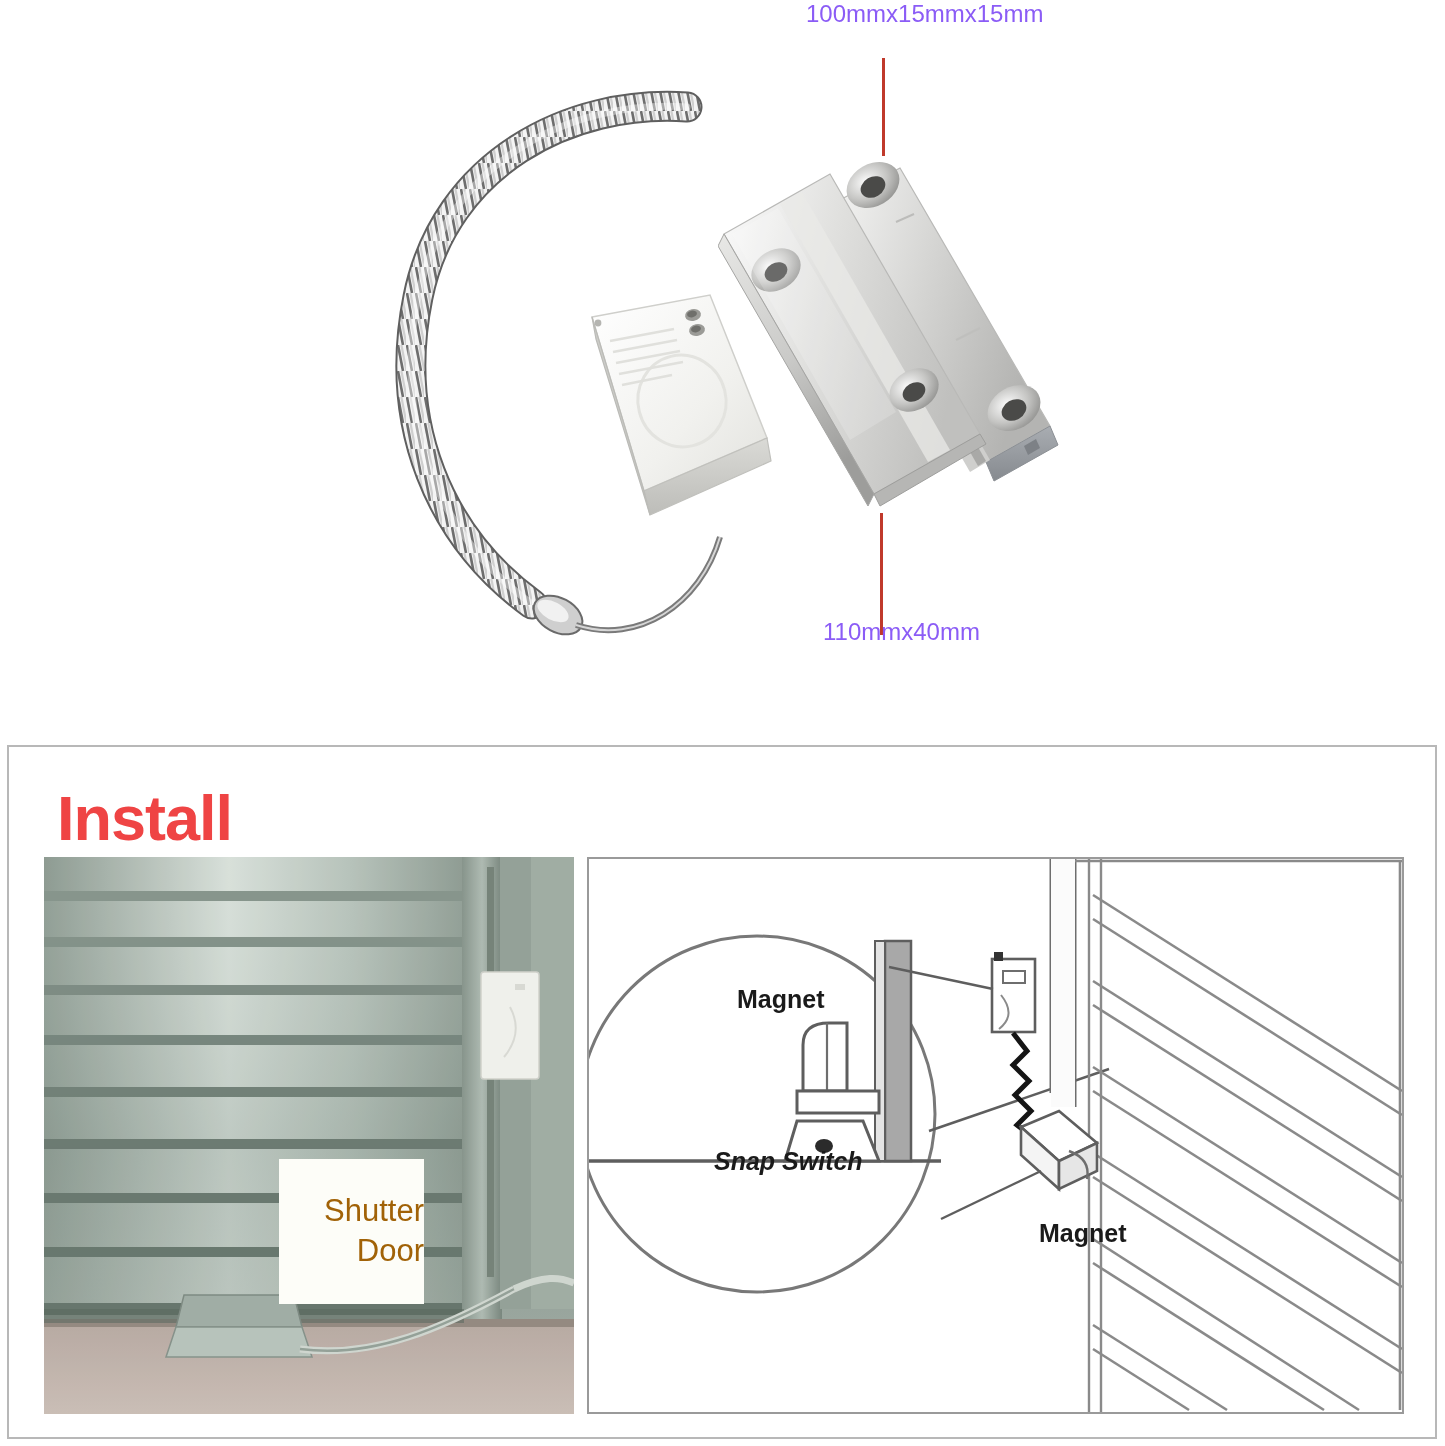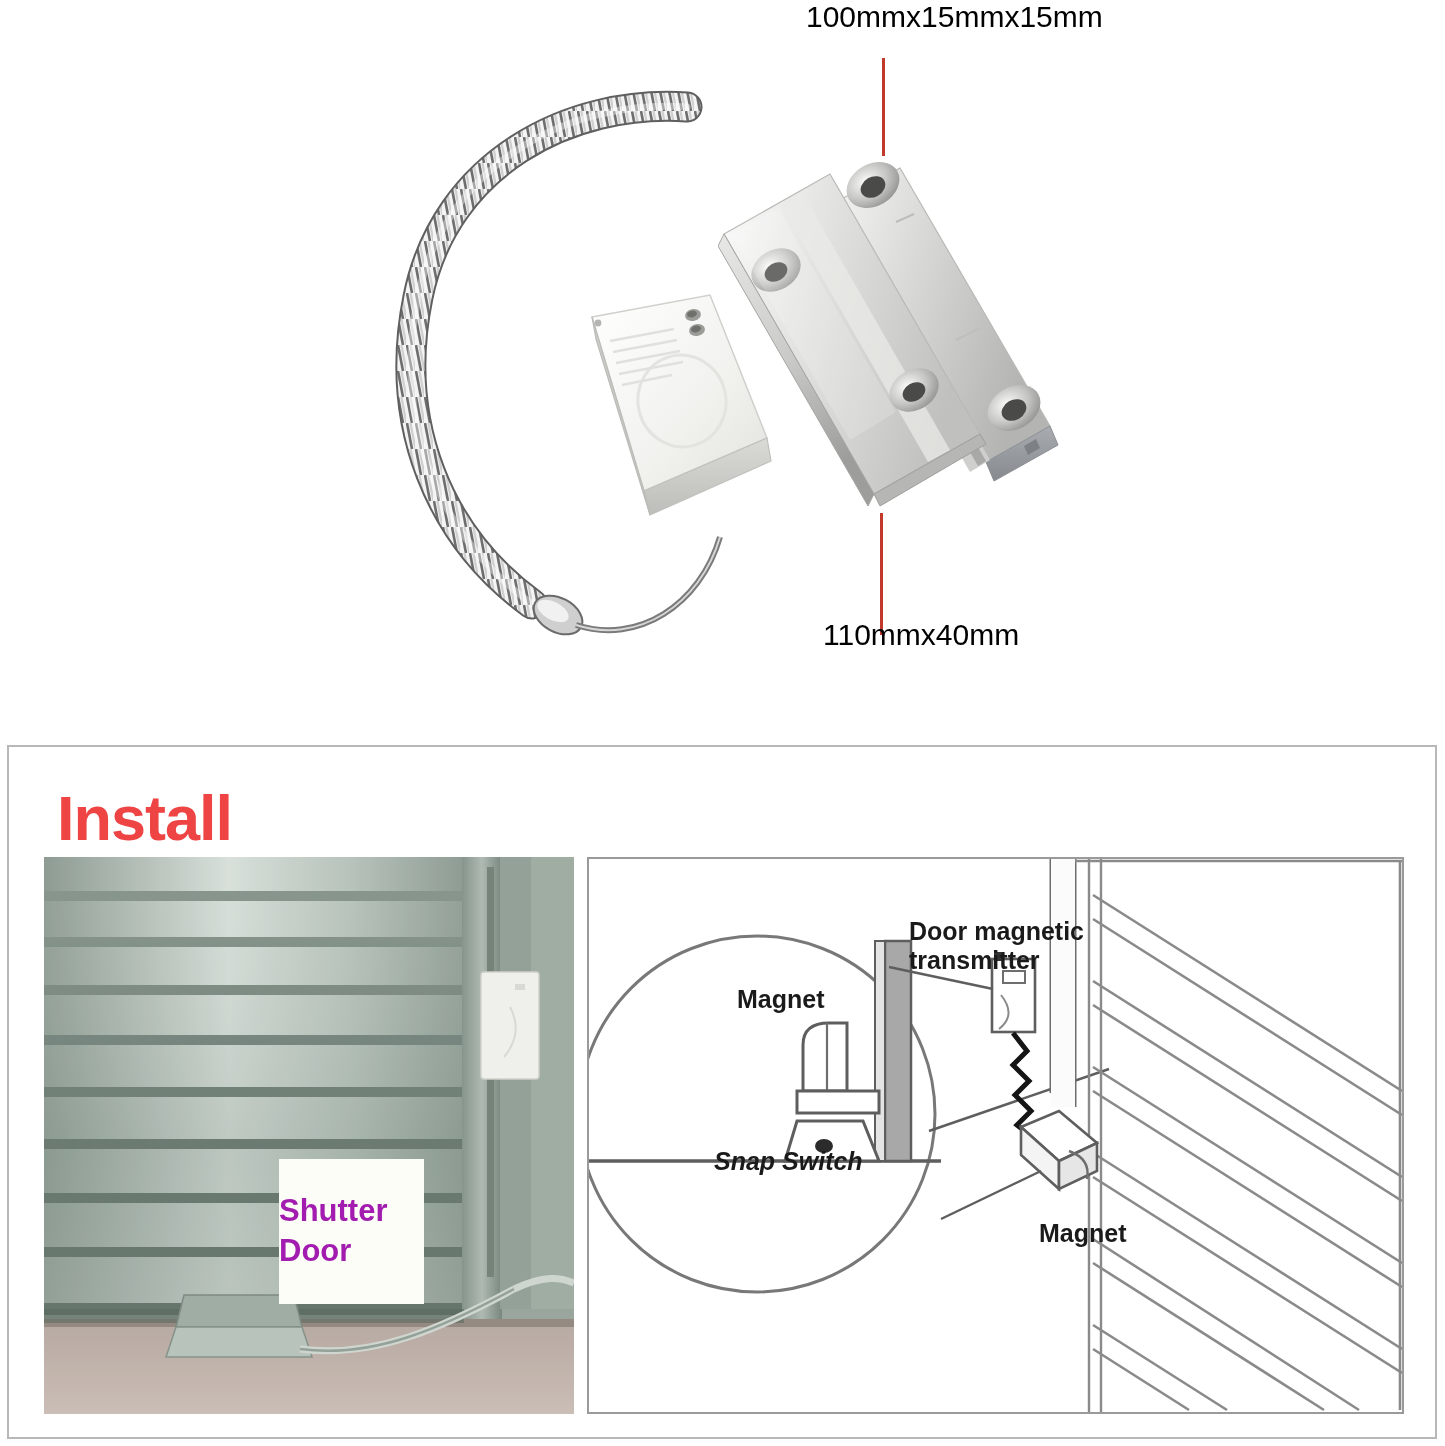--- a/index.html
+++ b/index.html
@@ -19,22 +19,22 @@
   #product-section {
     position: absolute;
     left: 0; top: 0;
     width: 1445px;
     height: 745px;
     background: #ffffff;
   }
 
   .dim-label {
     position: absolute;
-    color: #000000;
-    font-size: 30px;
+    color: #8b5cf6;
+    font-size: 24px;
     font-family: "Liberation Sans", sans-serif;
     letter-spacing: 0px;
     white-space: nowrap;
   }
   #dim-top-label { left: 806px; top: 0px; }
   #dim-bottom-label { left: 823px; top: 618px; text-align: center; }
 
   .leader-line {
     position: absolute;
     width: 3px;
@@ -100,25 +100,25 @@
   }
   #shutter-door-badge {
     position: absolute;
     left: 235px; top: 302px;
     width: 145px; height: 145px;
     background: #fdfdf8;
     z-index: 5;
   }
   #shutter-door-badge span {
     display: block;
-    color: #a21caf;
-    font-weight: bold;
+    color: #a16207;
+    font-weight: normal;
     font-size: 31px;
     line-height: 40px;
-    text-align: left;
+    text-align: right;
     font-family: "Liberation Sans", sans-serif;
   }
   #shutter-door-badge .sd-l1 { margin-top: 32px; }
 
   
   #schematic-panel {
     position: absolute;
     left: 578px; top: 110px;
     width: 817px; height: 557px;
     border: 2px solid #9a9a9a;
@@ -436,20 +436,16 @@
         <line x1="352" y1="360" x2="452" y2="312" stroke="#5e5e5e" stroke-width="2.4"></line>
       </g>
 
       <line x1="300" y1="108" x2="404" y2="130" stroke="#5e5e5e" stroke-width="2.4"></line>
     </svg>
 
     <div class="dgm-label" id="label-magnet-1">Magnet</div>
 
     <div class="dgm-label" id="label-snap-switch">Snap Switch</div>
 
-    <div class="dgm-label" id="label-transmitter">
-      <div>Door magnetic</div>
-      <div>transmitter</div>
-    </div>
 
     <div class="dgm-label" id="label-magnet-2">Magnet</div>
   </div>
 </div>
 
 </body></html>

